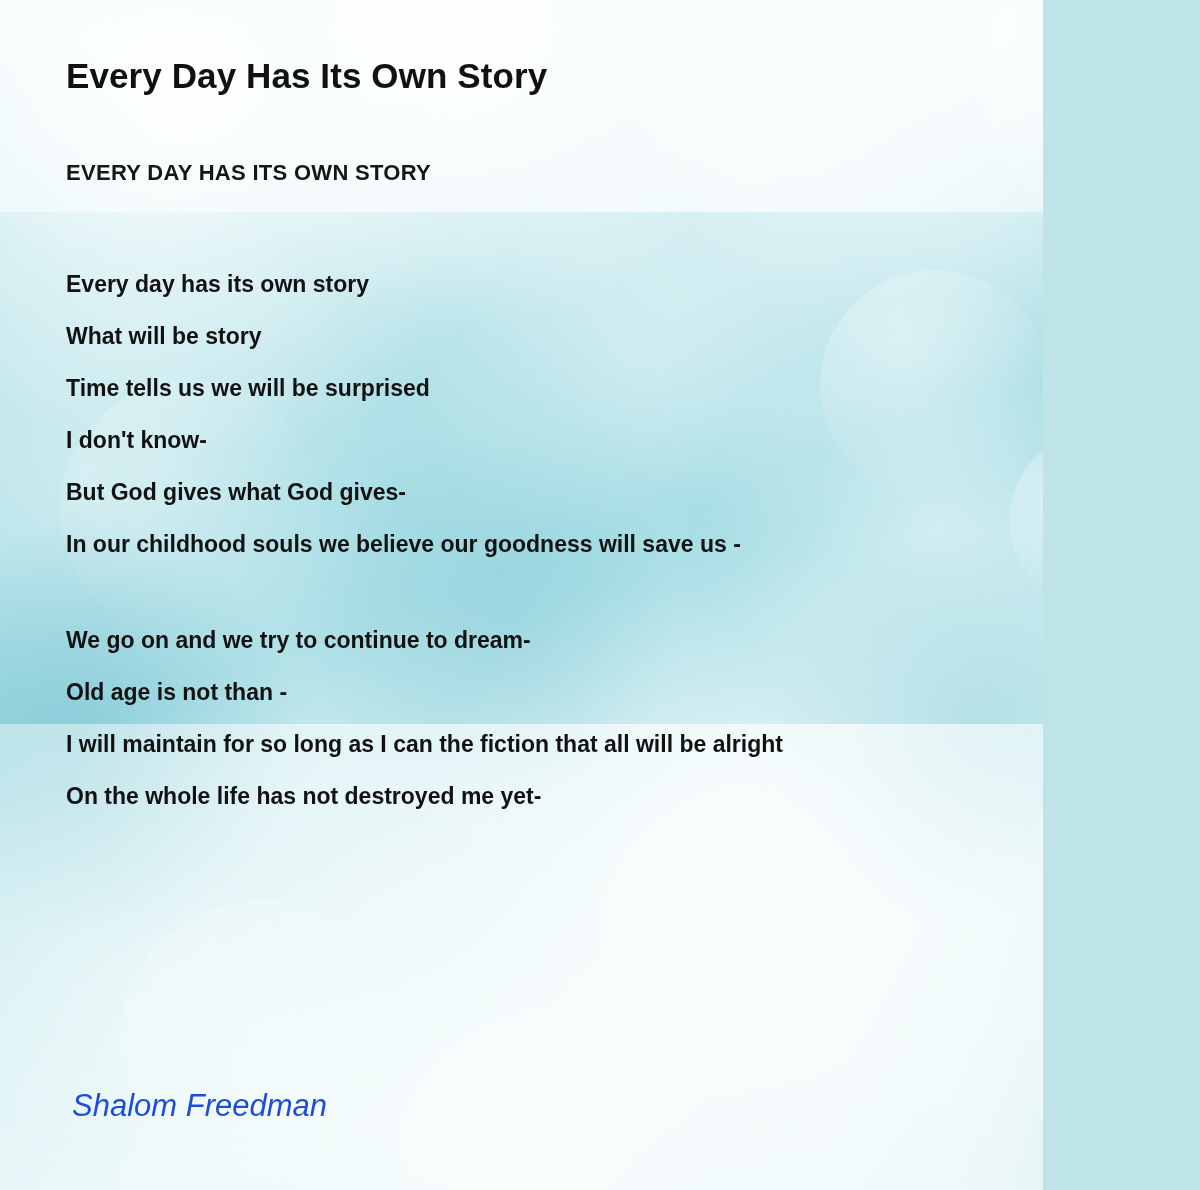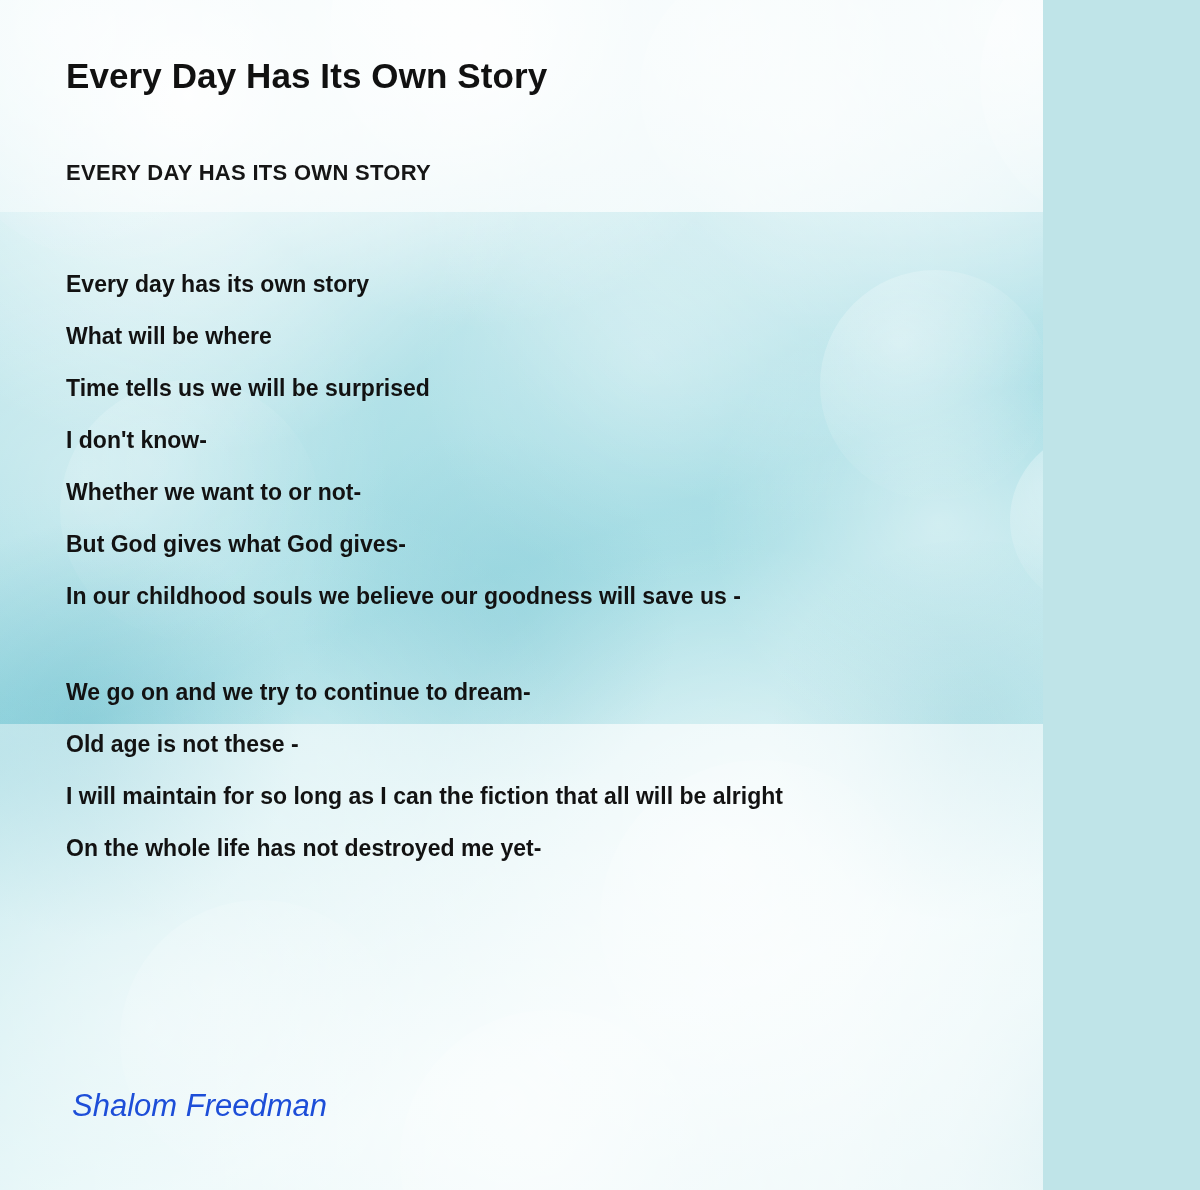--- a/index.html
+++ b/index.html
@@ -165,31 +165,30 @@
   <div class="content">
 
     <div class="poem-title">Every Day Has Its Own Story</div>
 
     <div class="poem-heading">EVERY DAY HAS ITS OWN STORY</div>
 
     <div class="stanzas">
 
       <div class="stanza">
         <div class="poem-line">Every day has its own story</div>
-        <div class="poem-line">What will be where</div>
+        <div class="poem-line">What will be story</div>
         <div class="poem-line">Time tells us we will be surprised</div>
         <div class="poem-line">I don't know-</div>
-        <div class="poem-line">Whether we want to or not-</div>
         <div class="poem-line">But God gives what God gives-</div>
         <div class="poem-line">In our childhood souls we believe our goodness will save us -</div>
       </div>
 
       <div class="stanza">
         <div class="poem-line">We go on and we try to continue to dream-</div>
-        <div class="poem-line">Old age is not these -</div>
+        <div class="poem-line">Old age is not than -</div>
         <div class="poem-line">I will maintain for so long as I can the fiction that all will be alright</div>
         <div class="poem-line">On the whole life has not destroyed me yet-</div>
       </div>
 
     </div>
 
     <div class="poem-author">Shalom Freedman</div>
 
   </div>
 </div>

